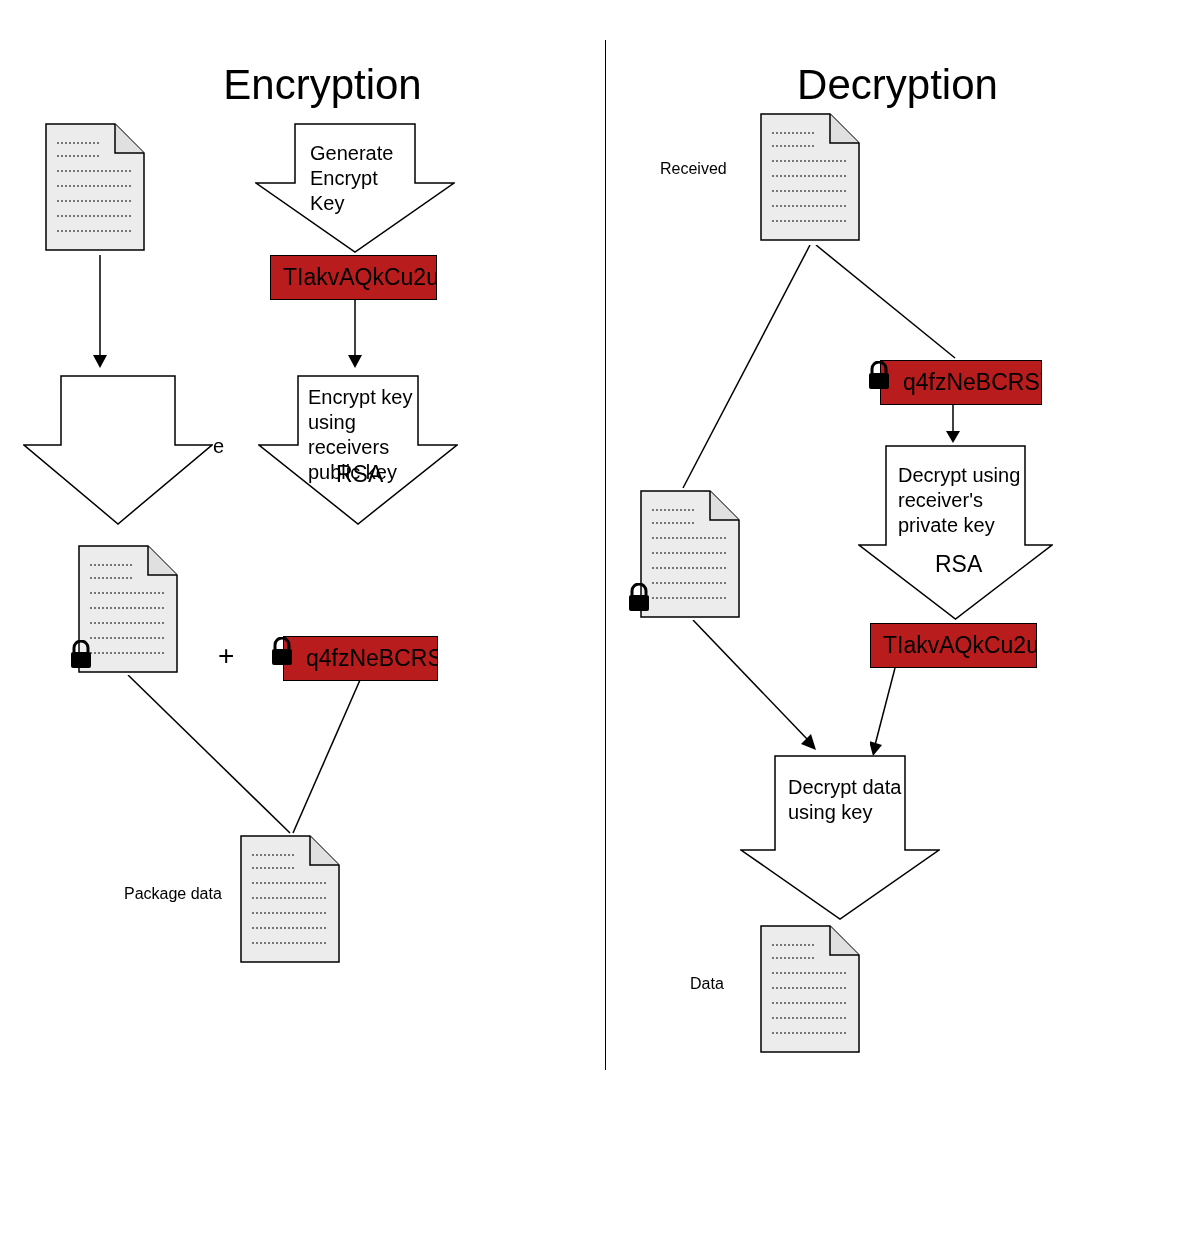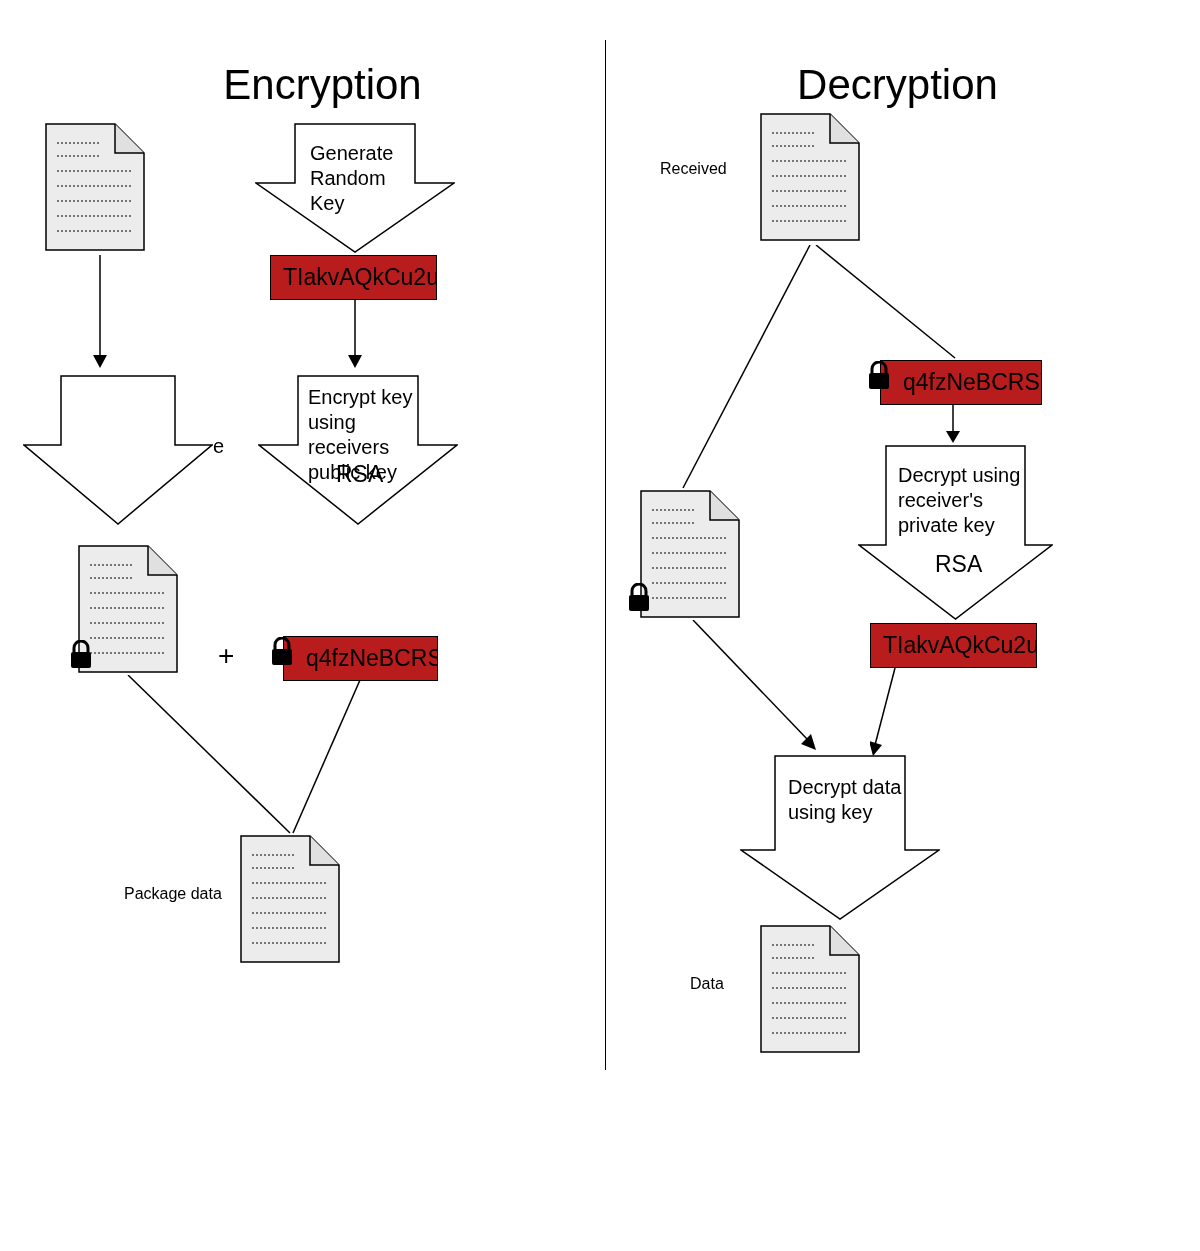--- a/index.html
+++ b/index.html
@@ -40,21 +40,21 @@
       <line x1="12" y1="93" x2="88" y2="93" stroke="#000" stroke-dasharray="2,2"></line>
       <line x1="12" y1="108" x2="88" y2="108" stroke="#000" stroke-dasharray="2,2"></line>
     </svg>
   </div>
 
   <div class="arrowblock" style="left:255px; top:123px;">
     <svg width="200" height="130" viewBox="0 0 200 130">
       <path d="M40 1 H160 V60 H199 L100 129 L1 60 H40 Z" fill="#fff" stroke="#000" stroke-width="1.5"></path>
     </svg>
     <div class="txt" style="left:55px; top:18px; white-space:pre;">Generate
-Random
+Encrypt
 Key</div>
   </div>
 
   <div class="keybox" style="left:270px; top:255px; width:167px;">TIakvAQkCu2u</div>
 
   <svg style="position:absolute; left:90px; top:255px;" width="20" height="115">
     <line x1="10" y1="0" x2="10" y2="100" stroke="#000" stroke-width="1.5"></line>
     <path d="M3 100 L10 113 L17 100 Z" fill="#000"></path>
   </svg>
   <svg style="position:absolute; left:345px; top:300px;" width="20" height="70">

